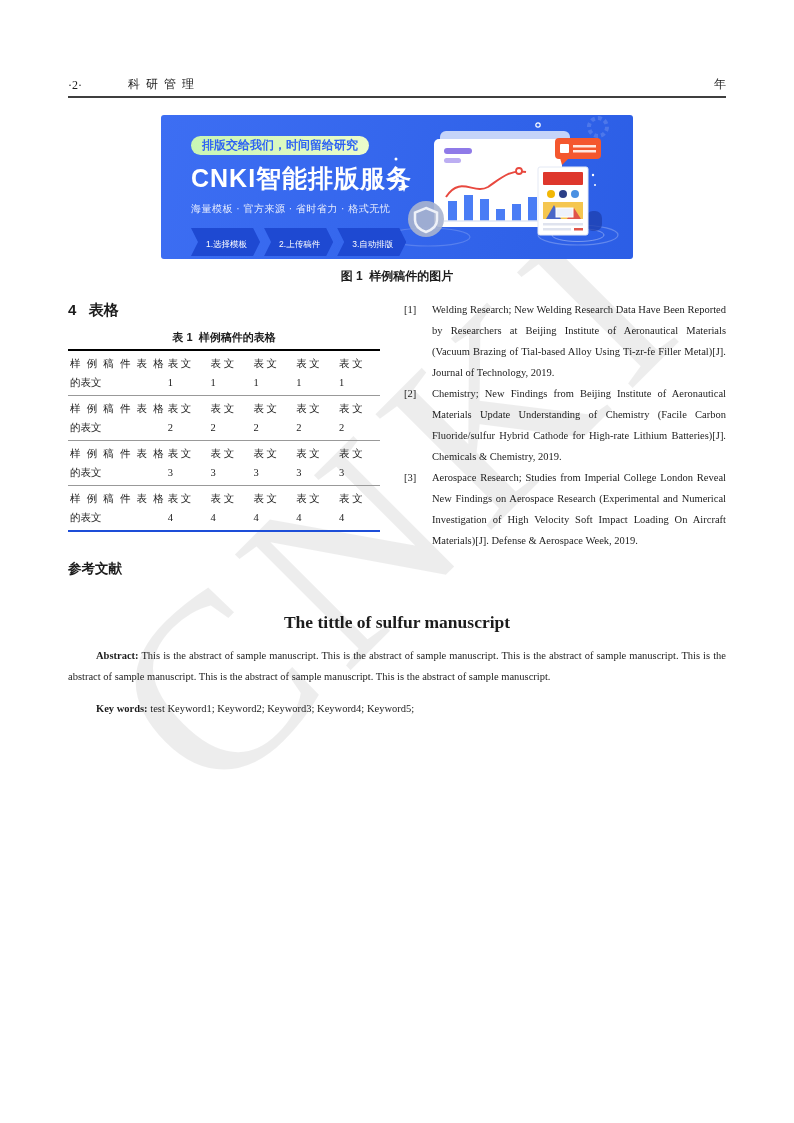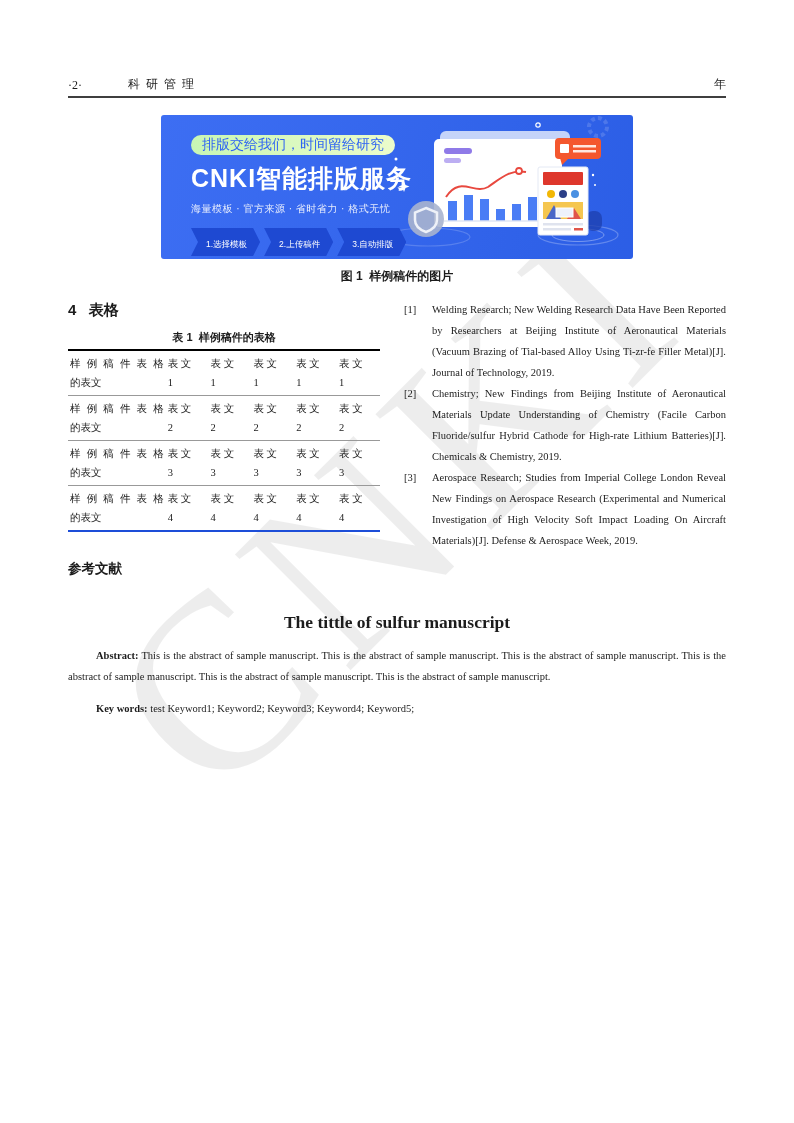--- a/index.html
+++ b/index.html
@@ -15,21 +15,21 @@
              border-bottom:2px solid #3f3f3f;padding-bottom:3px;font-size:12px;}
   .pg-header .left{width:60px;}
   .pg-header .center{flex:1;text-align:left;white-space:pre-wrap;}
   .pg-header .right{width:60px;text-align:right;}
   
   .banner{position:relative;width:472px;height:144px;margin:17px auto 0 auto;border-radius:3px;
           background:linear-gradient(105deg, rgba(255,255,255,.07), rgba(0,0,0,.05)), var(--banner-bg,#2e63f2);
           overflow:hidden;font-family:"Liberation Sans","DejaVu Sans",sans-serif;}
   .banner-left{position:absolute;left:30px;top:20px;z-index:2;}
   .tag-pill{display:inline-block;background:linear-gradient(90deg,#c8f6b4,#ecfccb);
-            color:var(--pill-text,#2f64f3);font-size:14px;font-weight:normal;
+            color:var(--pill-text,#2f64f3);font-size:12px;font-weight:bold;
             padding:1px 11px;border-radius:10px;}
   .banner-title{color:#fff;font-size:25px;font-weight:bold;margin-top:7px;letter-spacing:1px;white-space:nowrap;}
   .banner-sub{color:rgba(255,255,255,.88);font-size:10px;margin-top:7px;letter-spacing:.5px;white-space:nowrap;}
   .steps{display:flex;margin-top:12px;}
   .step{background:var(--step-bg,#1e49d2);color:#fff;font-size:8.5px;font-weight:normal;
         padding:11px 13px 5px 15px;margin-right:4px;white-space:nowrap;
         clip-path:polygon(0 0, calc(100% - 7px) 0, 100% 50%, calc(100% - 7px) 100%, 0 100%, 7px 50%);}
   .banner-illu{position:absolute;right:0;top:0;width:245px;height:144px;z-index:1;}
   
   .fig-caption{text-align:center;font-family:"Liberation Sans","DejaVu Sans",sans-serif;

